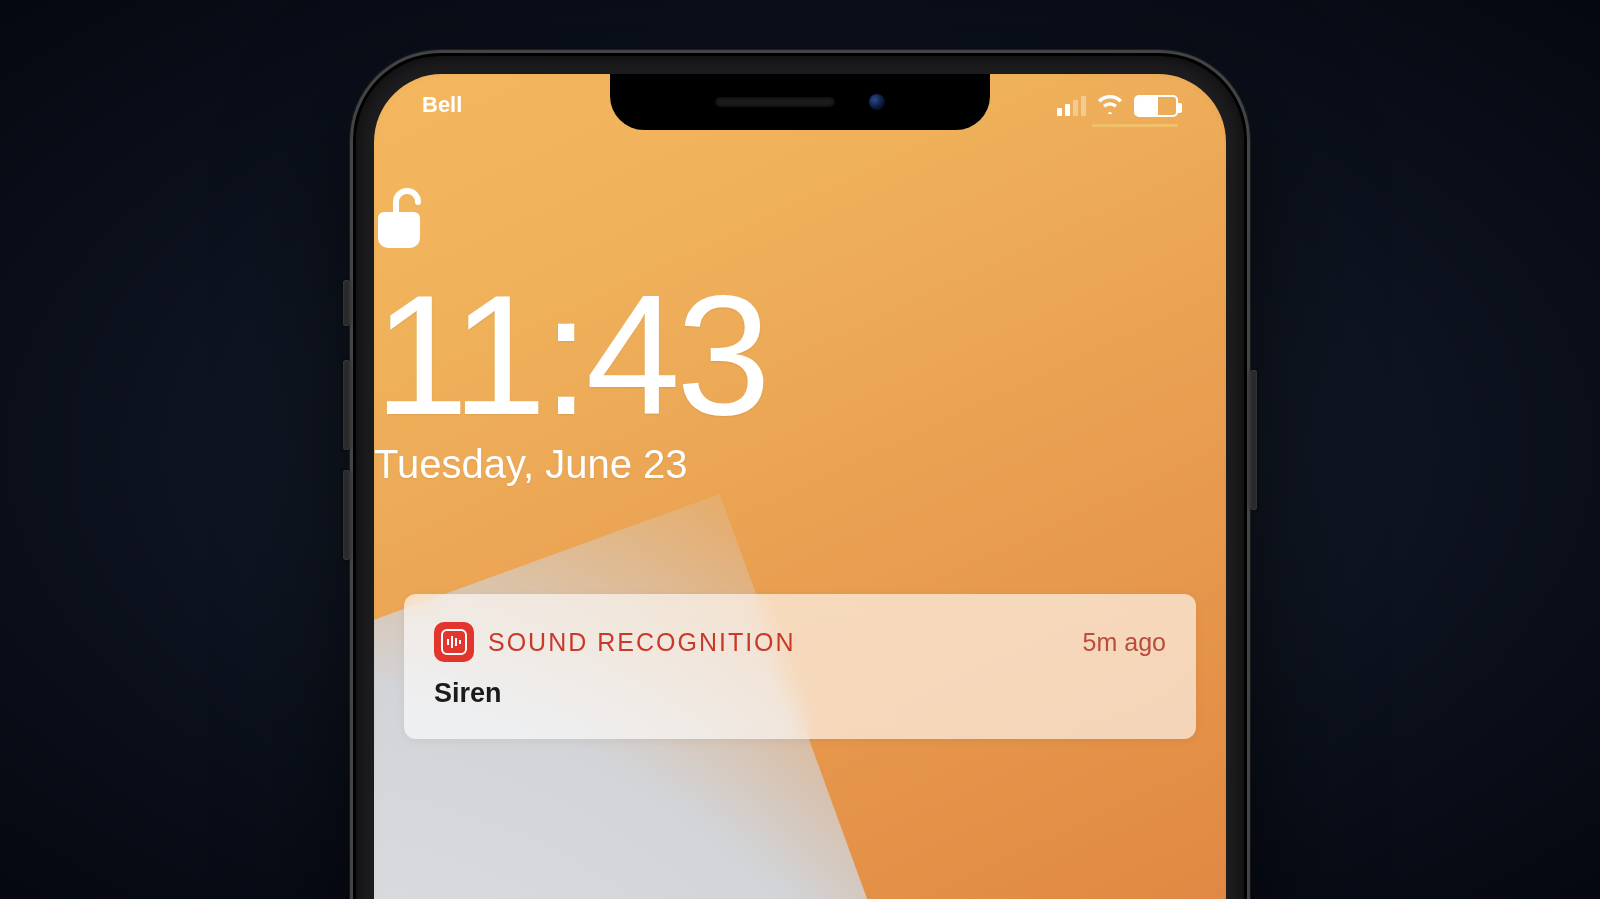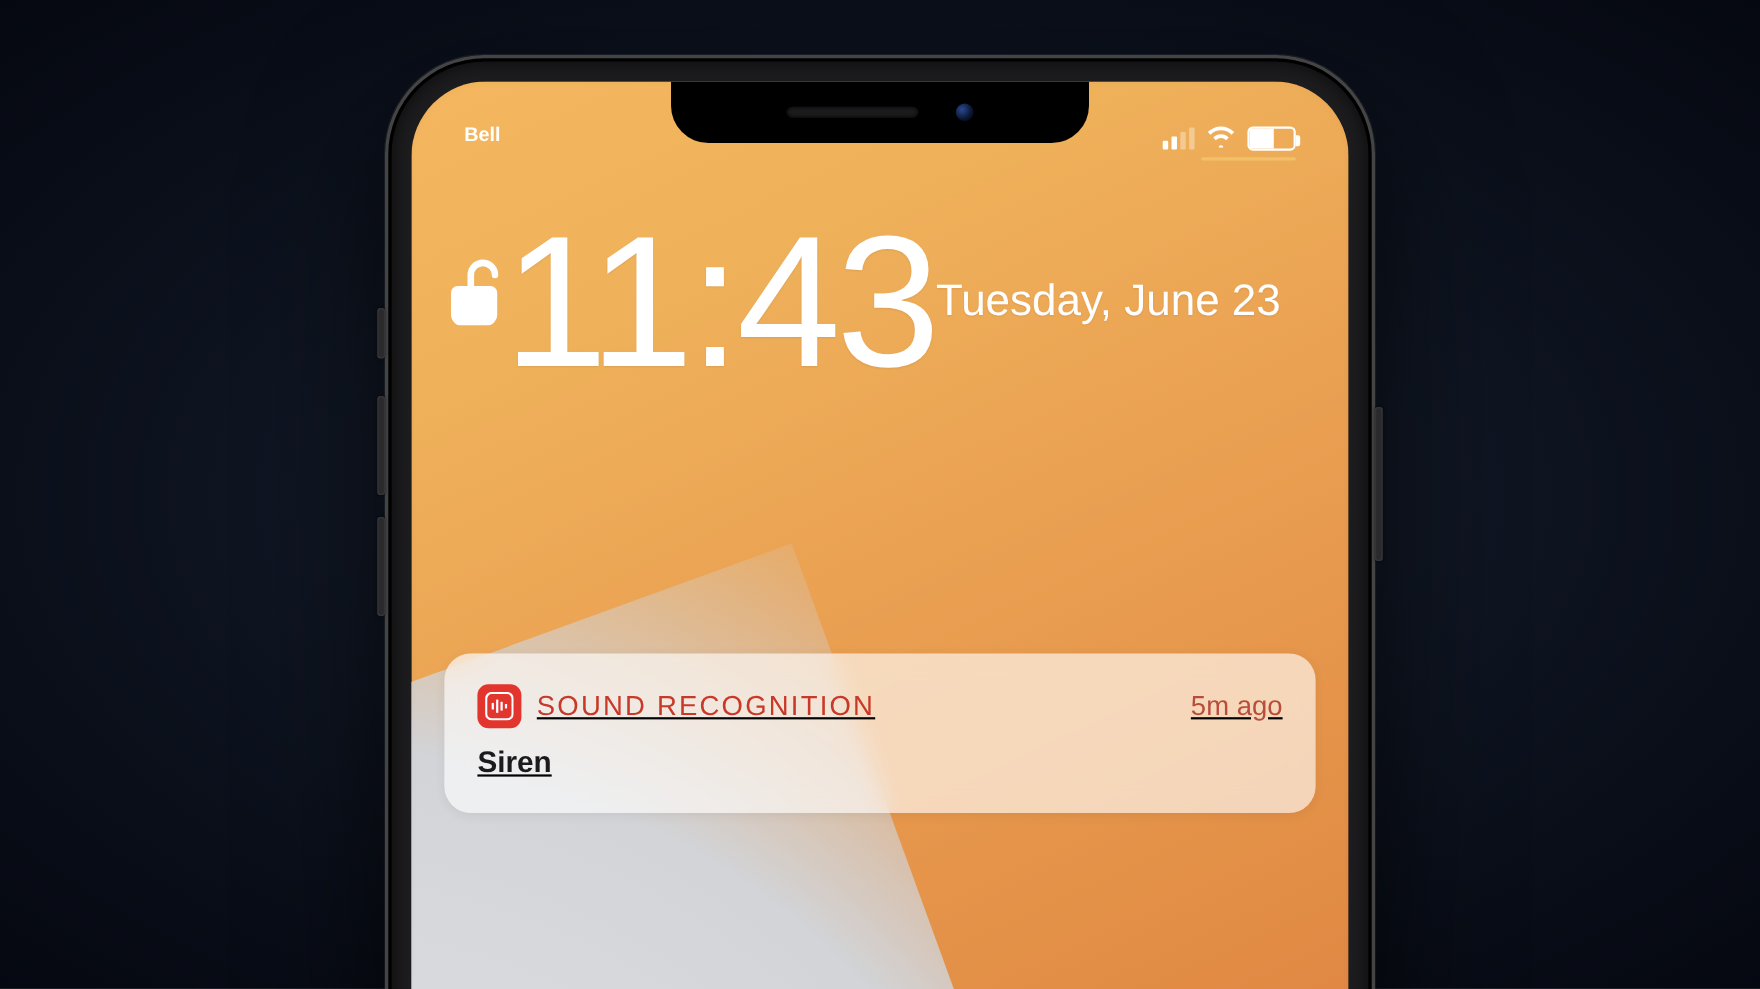--- a/index.html
+++ b/index.html
@@ -84,62 +84,59 @@
   .speaker{ width:120px; height:10px; border-radius:6px; background:#1c1c1e;
     box-shadow: inset 0 0 4px #000;}
   .camdot{ width:16px; height:16px; border-radius:50%;
     background: radial-gradient(circle at 35% 35%, #2a4a8f 0%, #0a1530 60%, #000 100%);}
 
   
   .status{
     position:absolute; top:18px; left:0; right:0;
     display:flex; justify-content:space-between;
     padding:0 48px;
-    color:#fff; font-size:18px; font-weight:600;
+    color:#fff; font-size:22px; font-weight:600;
     z-index:5;
-    margin-top:20px;
   }
   .status .right{ display:flex; align-items:center; gap:10px;}
   .signal{display:flex; align-items:flex-end; gap:3px;}
   .signal i{ width:5px; background:#fff; border-radius:1px; display:block;}
   .signal i:nth-child(1){height:8px;}
   .signal i:nth-child(2){height:12px;}
   .signal i:nth-child(3){height:16px; opacity:.35;}
   .signal i:nth-child(4){height:20px; opacity:.35;}
   .battery{ position:relative; width:44px; height:22px; border:2px solid #fff; border-radius:5px; display:flex; align-items:center;}
   .battery::after{content:""; position:absolute; right:-6px; top:6px; width:4px; height:10px; background:#fff; border-radius:0 2px 2px 0;}
   .battery .fill{ height:100%; width:55%; background:#fff; border-radius:2px 0 0 2px;}
   .right-stack{display:flex; flex-direction:column; align-items:flex-end; gap:4px;}
   .underline{ width:86px; height:3px; background:#f3c06a; border-radius:2px;}
 
   
   .lockarea{
     position:absolute; top:110px; left:0; right:0;
-    display:flex; align-items:center;
+    display:flex; flex-direction:column; align-items:flex-start;
     color:#fff; z-index:3;
     text-shadow:0 1px 2px rgba(0,0,0,.08);
-    padding-left:32px;
   }
   .lock-icon{ margin-bottom:12px;}
   .clock{
     font-size:170px; font-weight:300; letter-spacing:-4px;
     line-height:1; margin-top:6px;
   }
   .date{ font-size:40px; font-weight:400; margin-top:2px;}
 
   
   .notif{
     position:absolute; left:30px; right:30px; top:520px;
     background: rgba(255,255,255,.62);
     backdrop-filter: blur(10px);
-    border-radius:24px;
+    border-radius:12px;
     padding:28px 30px 30px;
     z-index:4;
     box-shadow: 0 2px 10px rgba(0,0,0,.06);
-    text-decoration: underline;
   }
   .notif-head{ display:flex; align-items:center; gap:14px;}
   .notif-appicon{
     width:40px; height:40px; border-radius:10px;
     background:#e2352e;
     display:flex; align-items:center; justify-content:center;
   }
   .notif-appname{
     color:#c9392a; font-size:25px; letter-spacing:2px; font-weight:500;
     flex:1; text-transform:uppercase;

